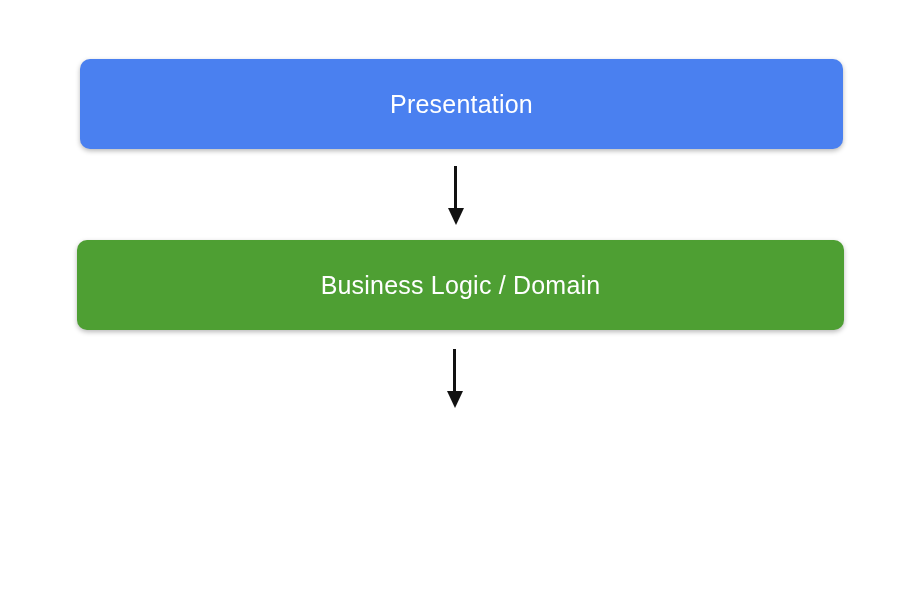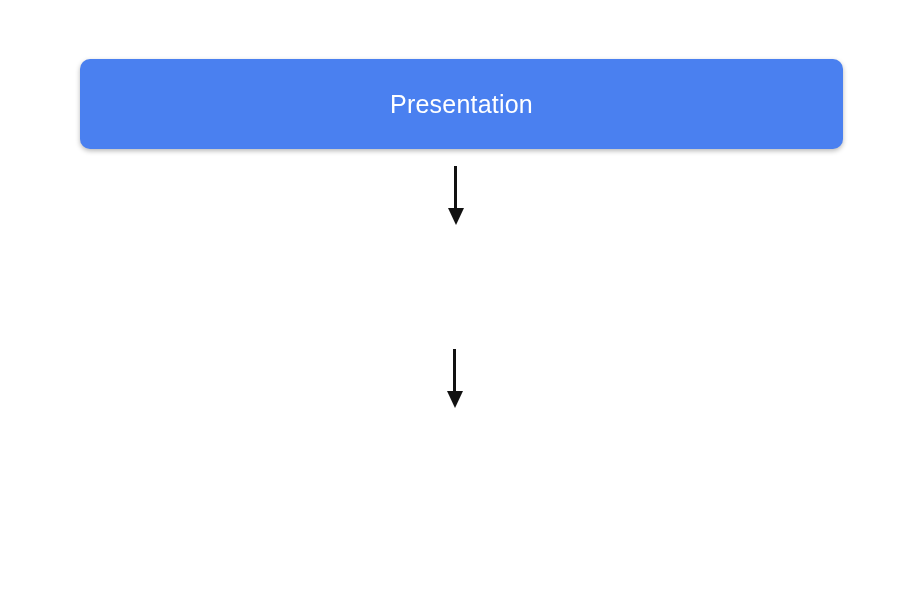--- a/index.html
+++ b/index.html
@@ -67,20 +67,23 @@
 
   <div class="layer-box box-0" style="background-color: rgb(74, 128, 240);">
     <span class="layer-label">Presentation</span>
   </div>
 
   <div class="arrow arrow-0">
     <div class="shaft" style="background-color: rgb(17, 17, 17);"></div>
     <div class="head" style="border-top-color: rgb(17, 17, 17);"></div>
   </div>
 
+  <div class="layer-box box-1" style="background-color: rgb(78, 159, 51);">
+    <span class="layer-label">Business Logic / Domain</span>
+  </div>
 
   <div class="arrow arrow-1">
     <div class="shaft" style="background-color: rgb(17, 17, 17);"></div>
     <div class="head" style="border-top-color: rgb(17, 17, 17);"></div>
   </div>
 
 
 </div>
 
 </body></html>

